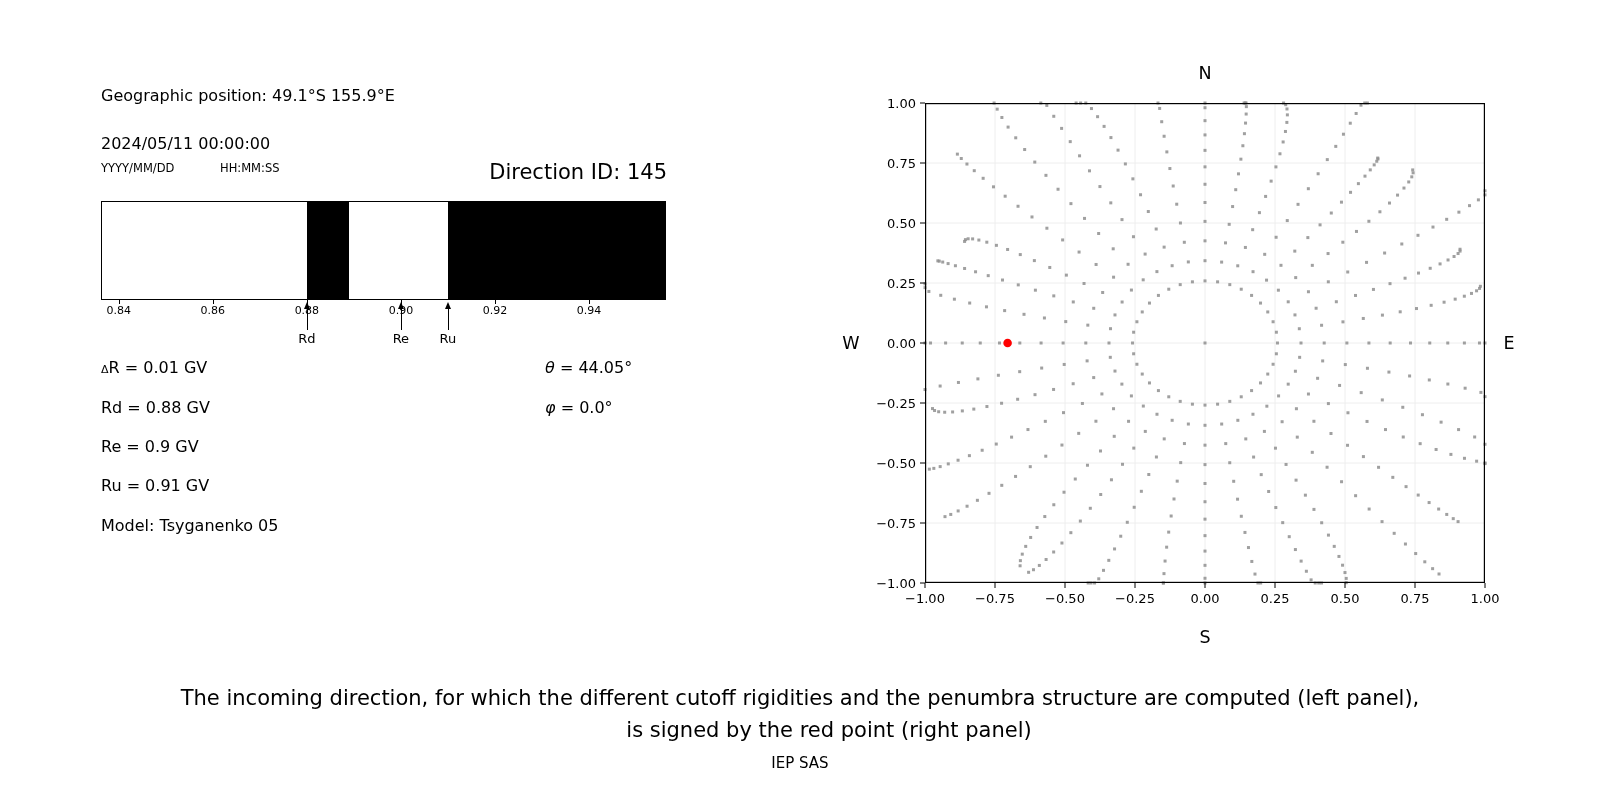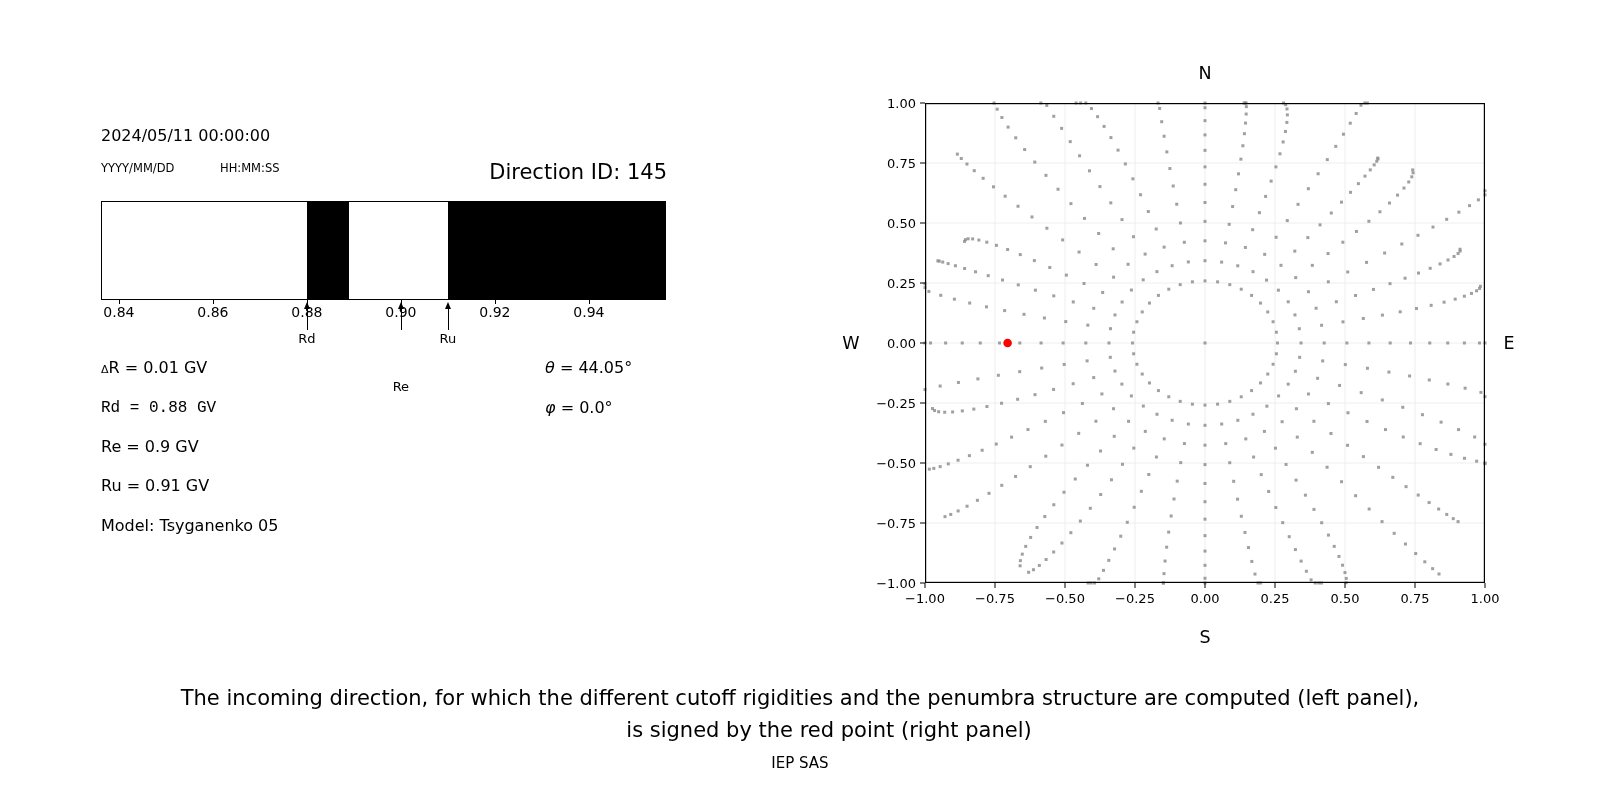--- a/index.html
+++ b/index.html
@@ -9,37 +9,38 @@
   .t16{font-size:16px;line-height:20px;white-space:pre;}
   .t18{font-size:21px;line-height:22px;white-space:pre;}
   .t11{font-size:11.5px;line-height:13px;white-space:pre;}
   .sym{font-style:italic;}
   .delta{font-size:11px;}
   
   #bar-plot{left:101px;top:201px;width:565px;height:99px;border:1.3px solid #000;background:#fff;box-sizing:border-box;}
   .band{position:absolute;top:0;height:100%;background:#000;}
   #bar-axis{left:101px;top:300px;width:565px;height:52px;}
   .tick-mark{position:absolute;top:0;width:1px;height:4px;background:#000;}
-  .tick-label{position:absolute;top:4px;font-size:14px;transform:translateX(-50%);white-space:pre;}
+  .tick-label{position:absolute;top:4px;font-size:11px;transform:translateX(-50%);white-space:pre;}
   .marker-stem{position:absolute;top:8px;width:1px;height:22px;background:#000;}
   .marker-head{position:absolute;top:2px;width:0;height:0;transform:translateX(-50%);
                border-left:3.5px solid transparent;border-right:3.5px solid transparent;border-bottom:7px solid #000;}
   .marker-label{position:absolute;top:31px;font-size:13px;transform:translateX(-50%);white-space:pre;}
   
   #scatter-wrap{left:925px;top:103px;width:560px;height:480px;}
   #scatter-wrap svg{overflow:visible;display:block;}
   svg text{font-family:"DejaVu Sans","Liberation Sans",sans-serif;fill:#000;}
   .cap{left:0;width:1600px;text-align:center;}
 </style>
 </head>
 <body>
 
 <div id="canvas">
 
-  <div class="abs t16" style="left:101px;top:126px;">2024/05/11 00:00:00</div>
+  <div class="abs t16" style="left:101px;top:86px;">Geographic position: 49.1°S 155.9°E</div>
+  <div class="abs t16" style="left:101px;top:134px;">2024/05/11 00:00:00</div>
   <div class="abs t11" style="left:101px;top:162px;">YYYY/MM/DD</div>
   <div class="abs t11" style="left:220px;top:162px;">HH:MM:SS</div>
   <div class="abs t18" style="left:101px;top:161px;width:566px;text-align:right;">Direction ID: 145</div>
 
   <div id="bar-plot" class="abs">
       <div class="band" style="left: 36.4393%; width: 7.48752%; background: rgb(0, 0, 0);"></div>
       <div class="band" style="left: 61.3977%; width: 38.6023%; background: rgb(0, 0, 0);"></div>
     </div>
   <div id="bar-axis" class="abs">
       <div class="tick-mark" style="left: 3.1614%;"></div>
@@ -52,28 +53,28 @@
       <div class="tick-label" style="left: 53.0782%;">0.90</div>
       <div class="tick-mark" style="left: 69.7171%;"></div>
       <div class="tick-label" style="left: 69.7171%;">0.92</div>
       <div class="tick-mark" style="left: 86.3561%;"></div>
       <div class="tick-label" style="left: 86.3561%;">0.94</div>
       <div class="marker-head" style="left: 36.4393%;"></div>
       <div class="marker-stem" style="left: 36.4393%;"></div>
       <div class="marker-label" style="left: 36.4393%;">Rd</div>
       <div class="marker-head" style="left: 53.0782%;"></div>
       <div class="marker-stem" style="left: 53.0782%;"></div>
-      <div class="marker-label" style="left: 53.0782%; margin-top: 48px;">Re</div>
+      <div class="marker-label" style="left: 53.0782%;">Re</div>
       <div class="marker-head" style="left: 61.3977%;"></div>
       <div class="marker-stem" style="left: 61.3977%;"></div>
       <div class="marker-label" style="left: 61.3977%;">Ru</div>
     </div>
 
   <div class="abs t16" style="left:101px;top:358px;"><span class="delta">Δ</span><span>R = 0.01 GV</span></div>
-  <div class="abs t16" style="left:101px;top:398px;font-family:Liberation Mono, monospace;">Rd = 0.88 GV</div>
+  <div class="abs t16" style="left:101px;top:398px;">Rd = 0.88 GV</div>
   <div class="abs t16" style="left:101px;top:437px;">Re = 0.9 GV</div>
   <div class="abs t16" style="left:101px;top:476px;">Ru = 0.91 GV</div>
   <div class="abs t16" style="left:101px;top:516px;">Model: Tsyganenko 05</div>
   <div class="abs t16" style="left:545px;top:358px;"><span class="sym">θ</span><span> = 44.05°</span></div>
   <div class="abs t16" style="left:545px;top:398px;"><span class="sym">φ</span><span> = 0.0°</span></div>
 
   <div id="scatter-wrap" class="abs">
     <svg id="scatter-svg" width="560" height="480" viewBox="0 0 560 480">
       <g id="sc-grid">
           <line x1="70" y1="0" x2="70" y2="480" stroke="#ececec" stroke-width="0.9"></line>

